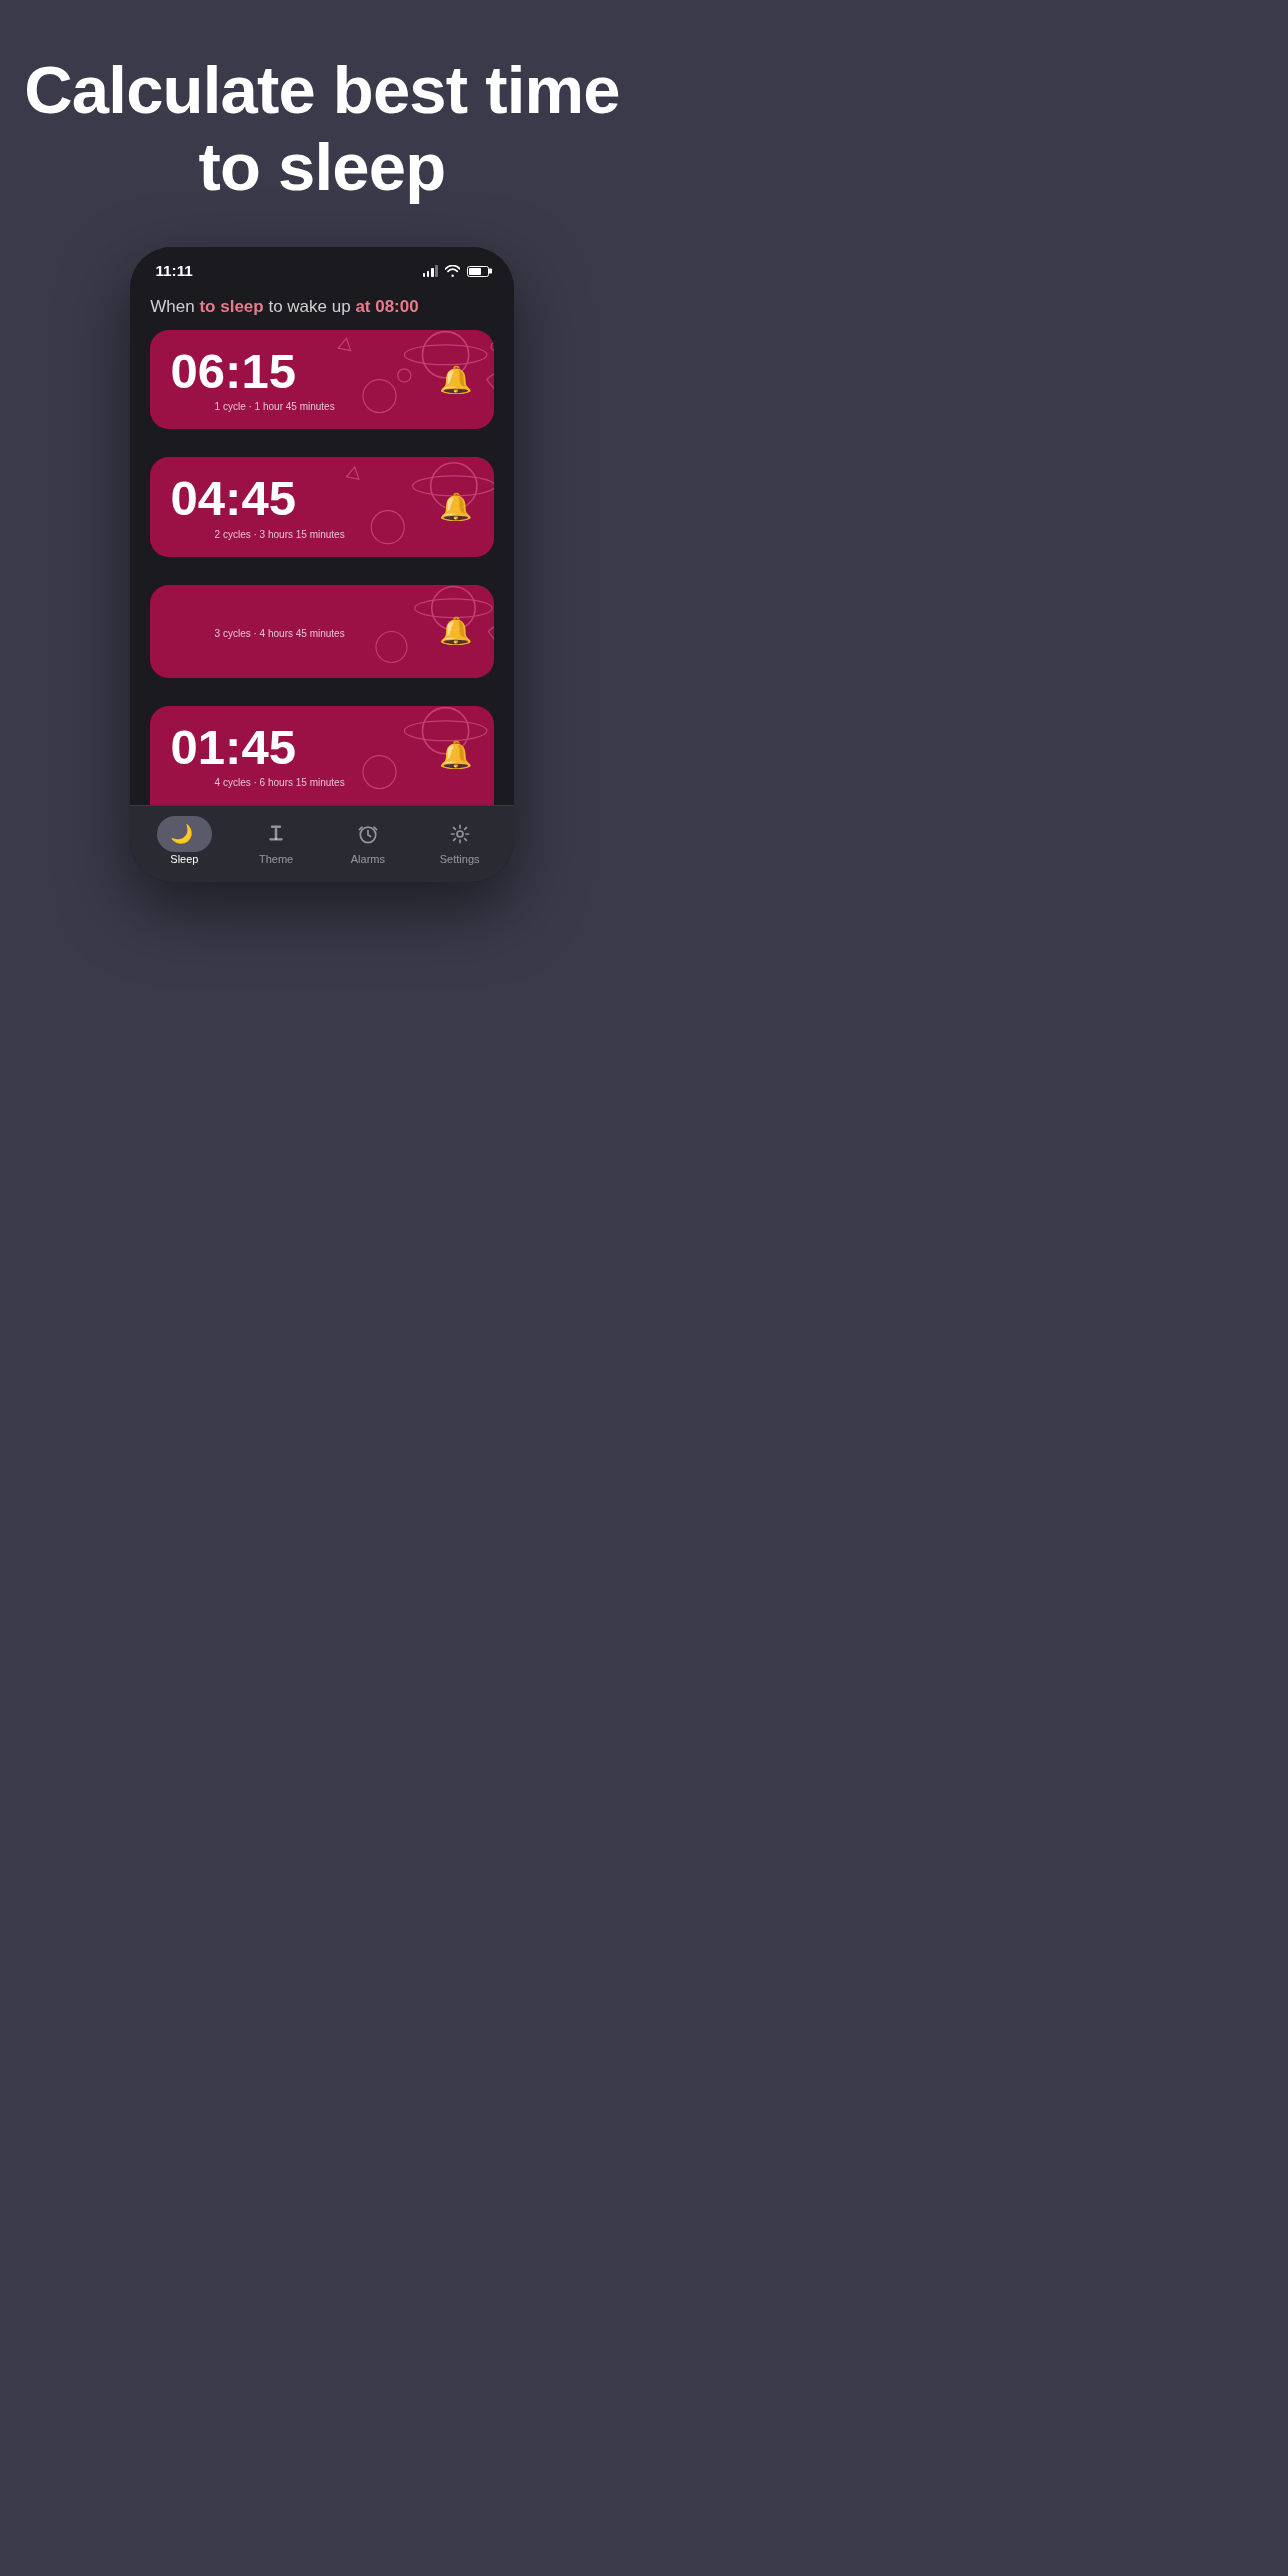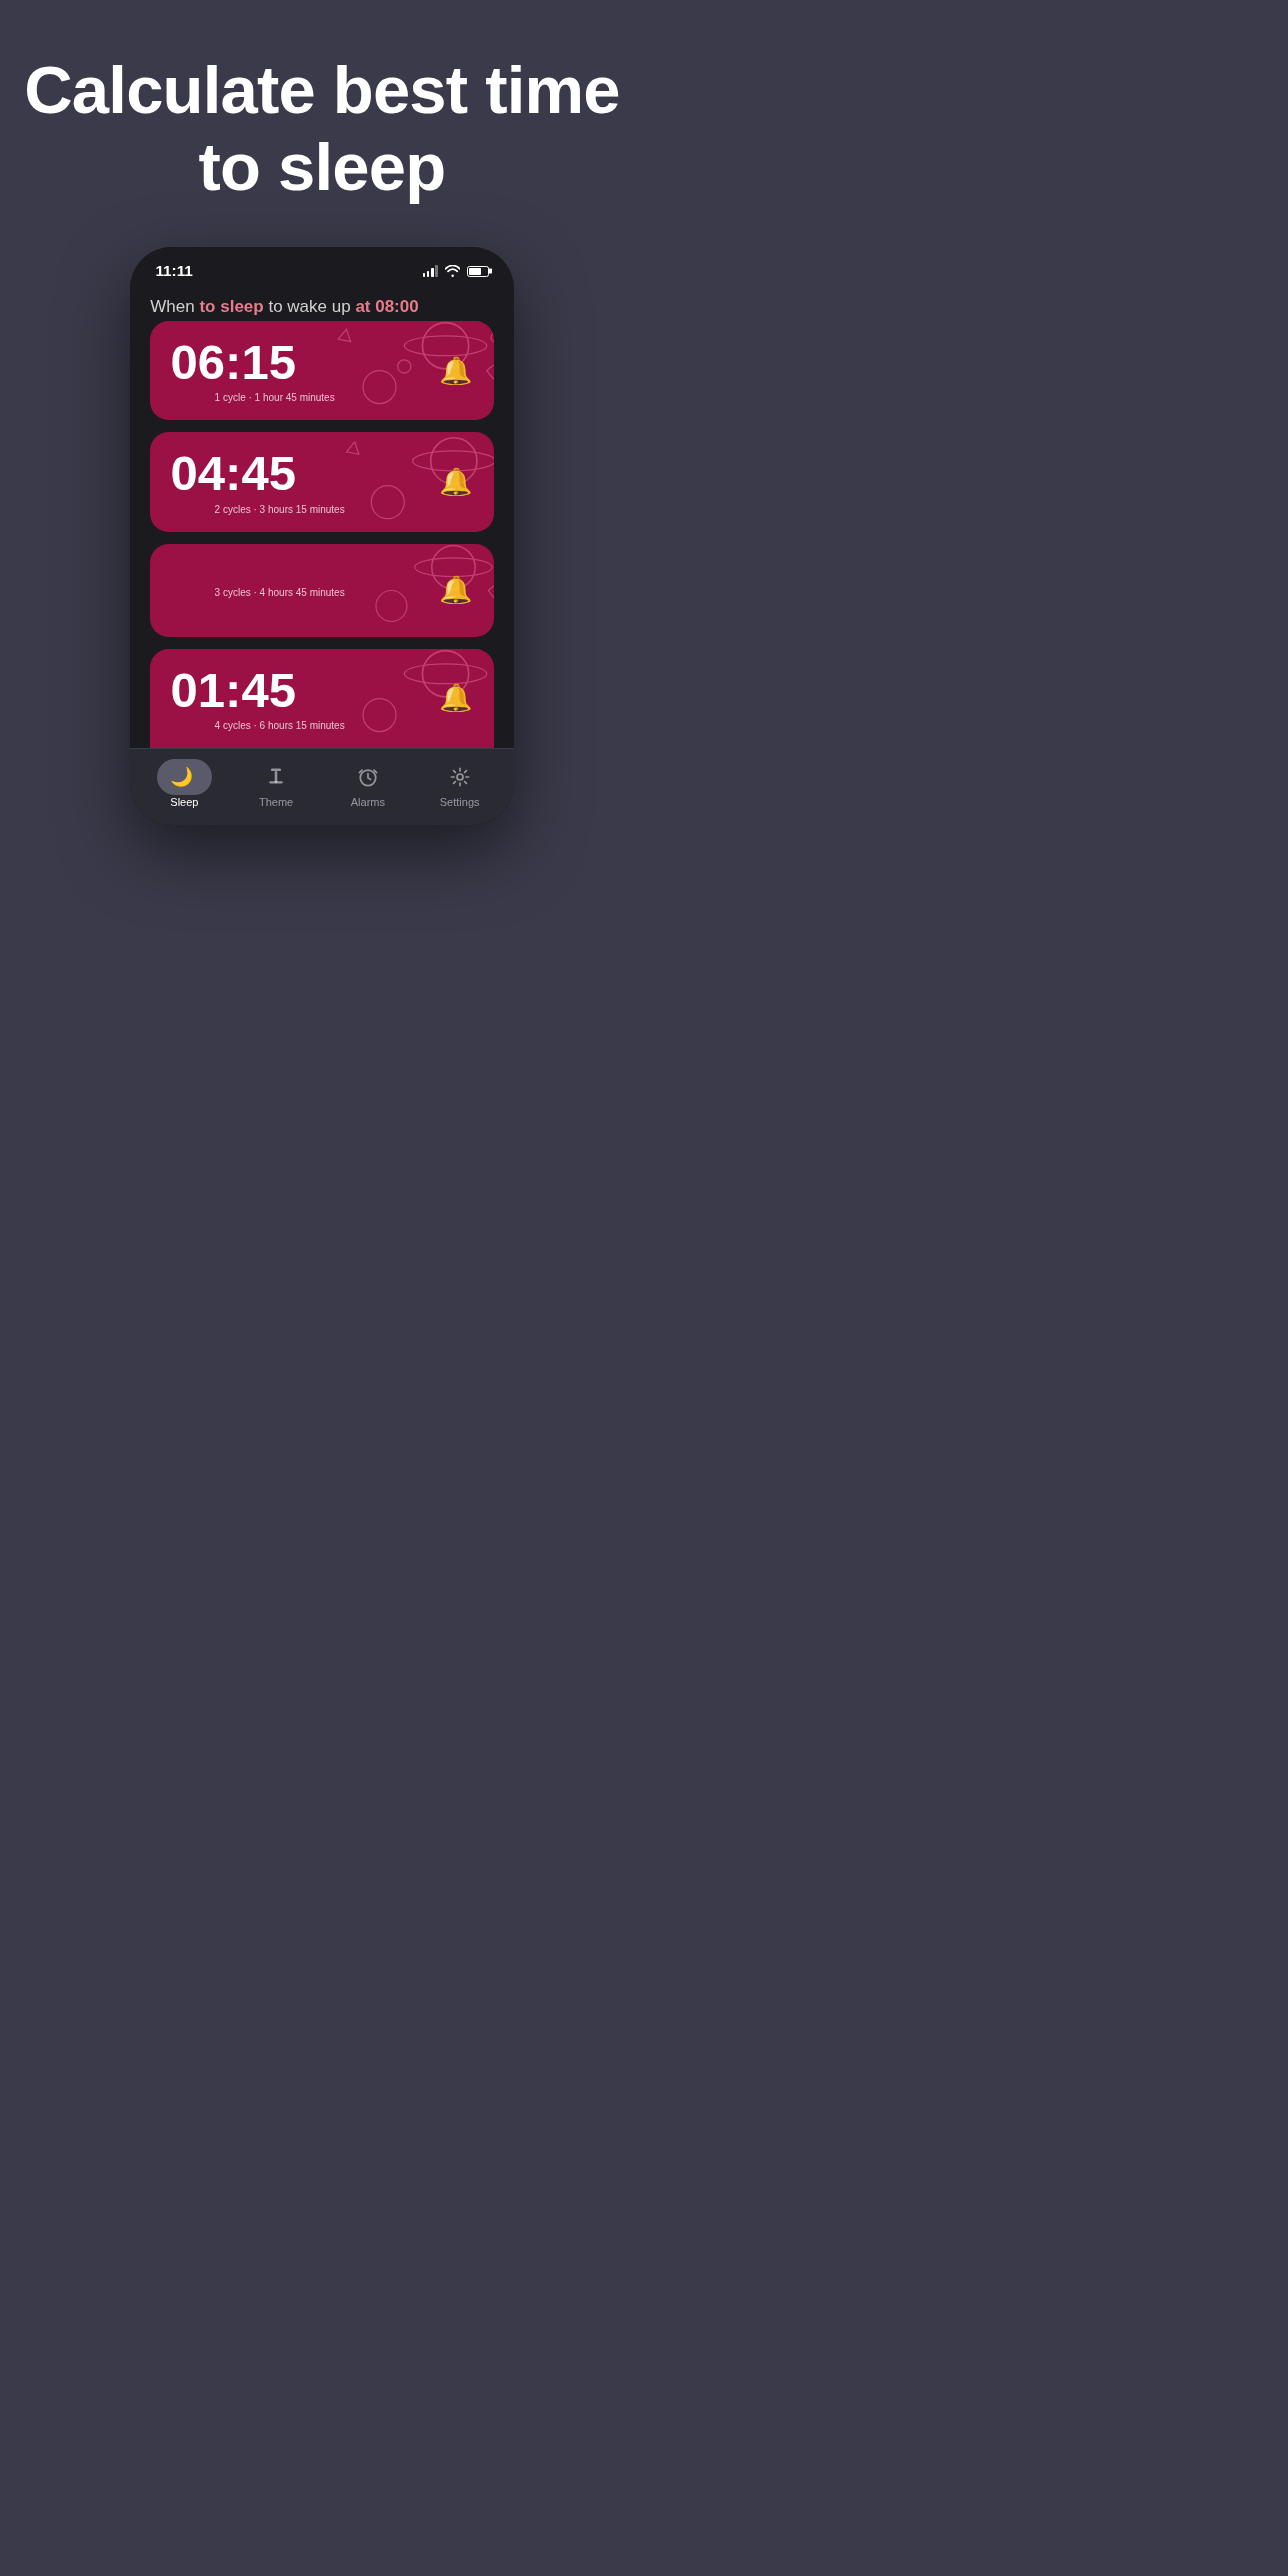--- a/index.html
+++ b/index.html
@@ -99,38 +99,38 @@
     }
 
     .phone-content {
       padding: 8.5px 20.3px 0;
       background: #1a1a1f;
     }
 
     .wake-text {
       font-size: 17px;
       color: #d0d0d0;
-      margin-bottom: 4px;
+      margin-bottom: 13px;
       font-weight: 400;
     }
 
     .wake-text .highlight-sleep {
       color: #e87a8a;
       font-weight: 600;
     }
 
     .wake-text .highlight-time {
       color: #e87a8a;
       font-weight: 700;
     }
 
     .sleep-cards {
       display: flex;
       flex-direction: column;
-      gap: 12px;
+      gap: 28px;
       padding-bottom: 0;
     }
 
     .sleep-card {
       background: #9b1045;
       border-radius: 18.6px;
       padding: 17px 20.3px;
       position: relative;
       overflow: hidden;
       cursor: pointer;

